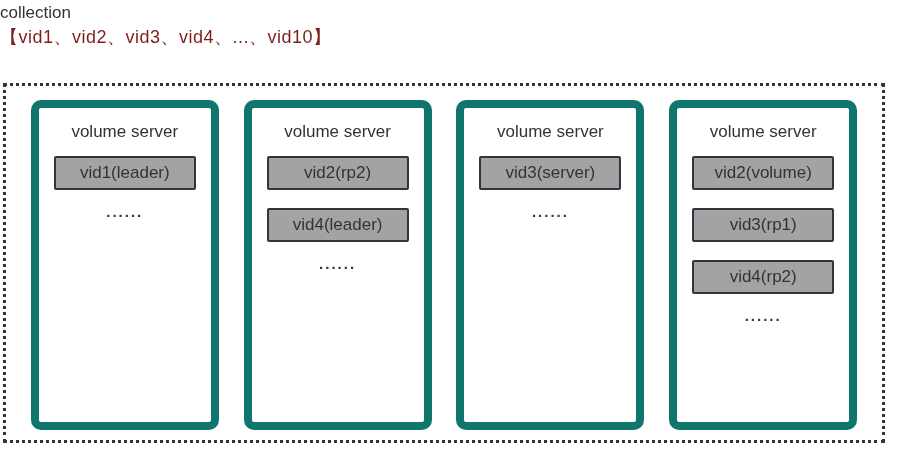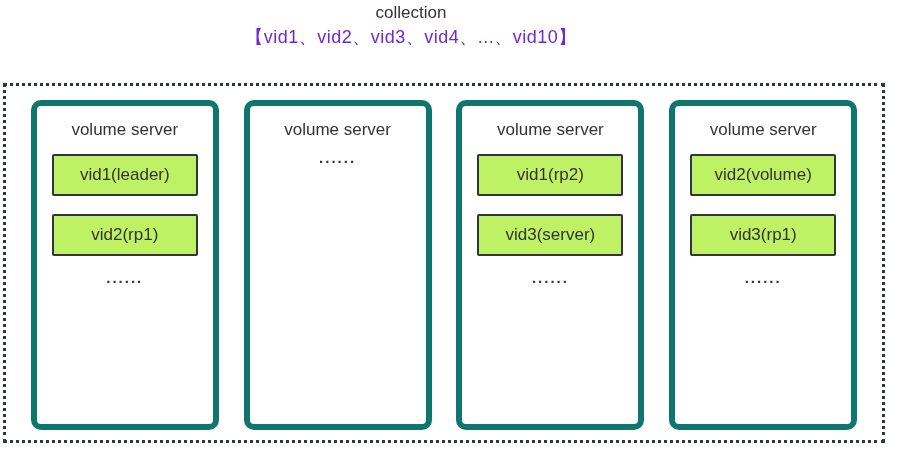--- a/index.html
+++ b/index.html
@@ -13,71 +13,70 @@
     position: relative;
     font-family: "Liberation Sans", sans-serif;
     color: #333333;
     overflow: hidden;
   }
   .header {
     position: absolute;
     top: 2px;
     left: 0;
     width: 822px;
-    text-align: center;
   }
   .title {
     font-size: 17px;
     line-height: 22px;
     color: #333333;
   }
   .subtitle {
     font-size: 18px;
     line-height: 26px;
-    color: #6d28d9;
+    color: #7f1d1d;
     letter-spacing: 0.5px;
   }
   .cluster {
     position: absolute;
     left: 3px;
     top: 83px;
     width: 882px;
     height: 360px;
     box-sizing: border-box;
     border: 3px dotted #2f3640;
     display: flex;
     justify-content: space-evenly;
     align-items: flex-start;
     padding-top: 14px;
   }
   .server {
     box-sizing: border-box;
     width: 188px;
     height: 330px;
-    border: 6px solid #0f766e;
+    border: 8px solid #0f766e;
     border-radius: 10px;
     background: #ffffff;
     padding: 12px 15px 0 15px;
     display: flex;
     flex-direction: column;
   }
   .server-title {
     text-align: center;
     font-size: 17px;
     line-height: 20px;
     margin: 2px 0 14px 0;
     color: #333333;
     flex: none;
   }
   .vid-box {
     box-sizing: border-box;
-    height: 42px;
+    height: 34px;
     border: 2px solid #2f3640;
     border-radius: 2px;
-    background: #bef264;
+    background: #a3a3a3;
     display: flex;
     align-items: center;
     justify-content: center;
     font-size: 17px;
     color: #333333;
     margin-bottom: 18px;
     flex: none;
   }
   .dots-row {
     text-align: center;
@@ -96,36 +95,37 @@
 <div class="header">
   <div class="title">collection</div>
   <div class="subtitle">【vid1、vid2、vid3、vid4、...、vid10】</div>
 </div>
 
 <div class="cluster">
 
   <div class="server">
     <div class="server-title">volume server</div>
     <div class="vid-box">vid1(leader)</div>
-    <div class="vid-box">vid2(rp1)</div>
     <div class="dots-row">......</div>
   </div>
 
   <div class="server">
     <div class="server-title">volume server</div>
+    <div class="vid-box">vid2(rp2)</div>
+    <div class="vid-box">vid4(leader)</div>
     <div class="dots-row">......</div>
   </div>
 
   <div class="server">
     <div class="server-title">volume server</div>
-    <div class="vid-box">vid1(rp2)</div>
     <div class="vid-box">vid3(server)</div>
     <div class="dots-row">......</div>
   </div>
 
   <div class="server">
     <div class="server-title">volume server</div>
     <div class="vid-box">vid2(volume)</div>
     <div class="vid-box">vid3(rp1)</div>
+    <div class="vid-box">vid4(rp2)</div>
     <div class="dots-row">......</div>
   </div>
 
 </div>
 
 </body></html>

